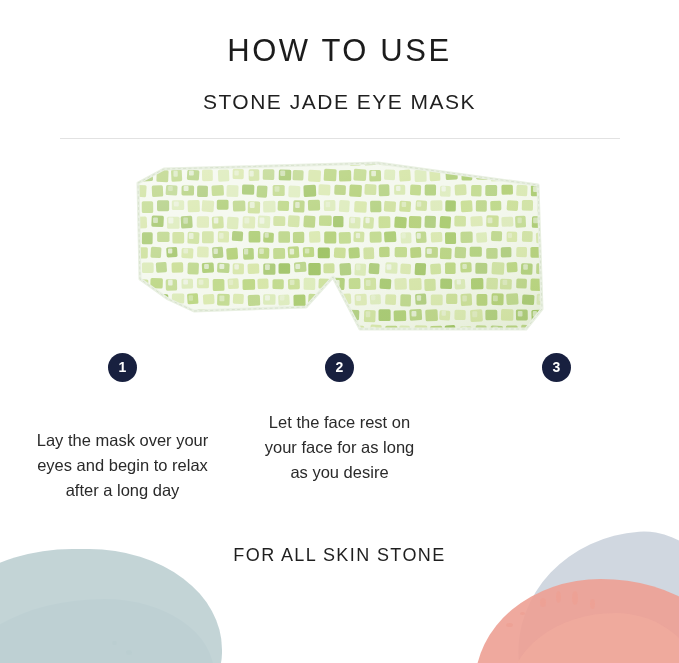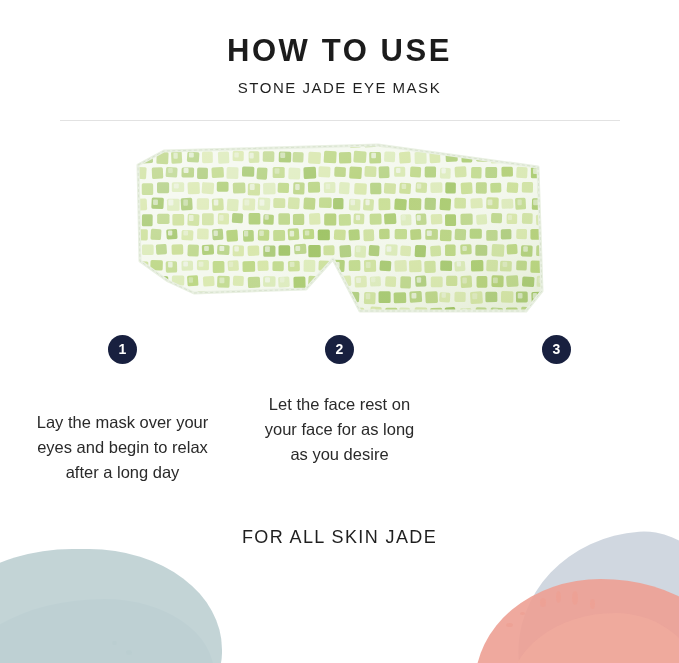--- a/index.html
+++ b/index.html
@@ -101,29 +101,29 @@
     height: 663px;
   }
 
   .header {
     text-align: center;
     padding-top: 34px;
   }
 
   .title {
     font-size: 31px;
-    font-weight: 700;
+    font-weight: 400;
     letter-spacing: 2.6px;
     color: #1c1c1c;
     line-height: 1.1;
   }
 
   .subtitle {
-    margin-top: 11px;
-    font-size: 15px;
+    margin-top: 22px;
+    font-size: 21px;
     font-weight: 400;
     letter-spacing: 1.5px;
     color: #1f1f1f;
   }
 
   .divider {
     width: 560px;
     height: 1px;
     background: #e2e2e2;
     margin: 24px auto 0;
@@ -764,16 +764,16 @@
     <div class="step step-2">
       <div class="step-badge">2</div>
       <p class="step-text">Let the face rest on your face for as long as you desire</p>
     </div>
     <div class="step step-3">
       <div class="step-badge">3</div>
     </div>
   </div>
 
   <div class="footer">
-    <div class="footer-text">FOR ALL SKIN JADE</div>
+    <div class="footer-text">FOR ALL SKIN STONE</div>
   </div>
 
 </div>
 
 </body></html>

